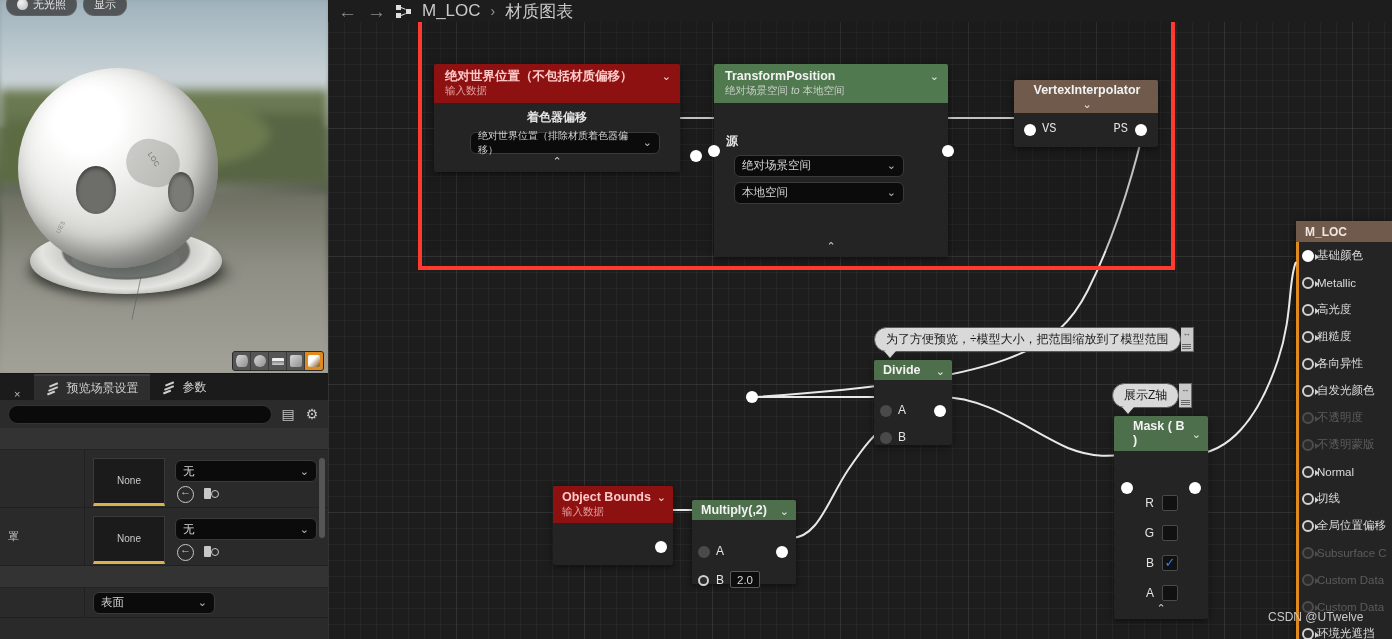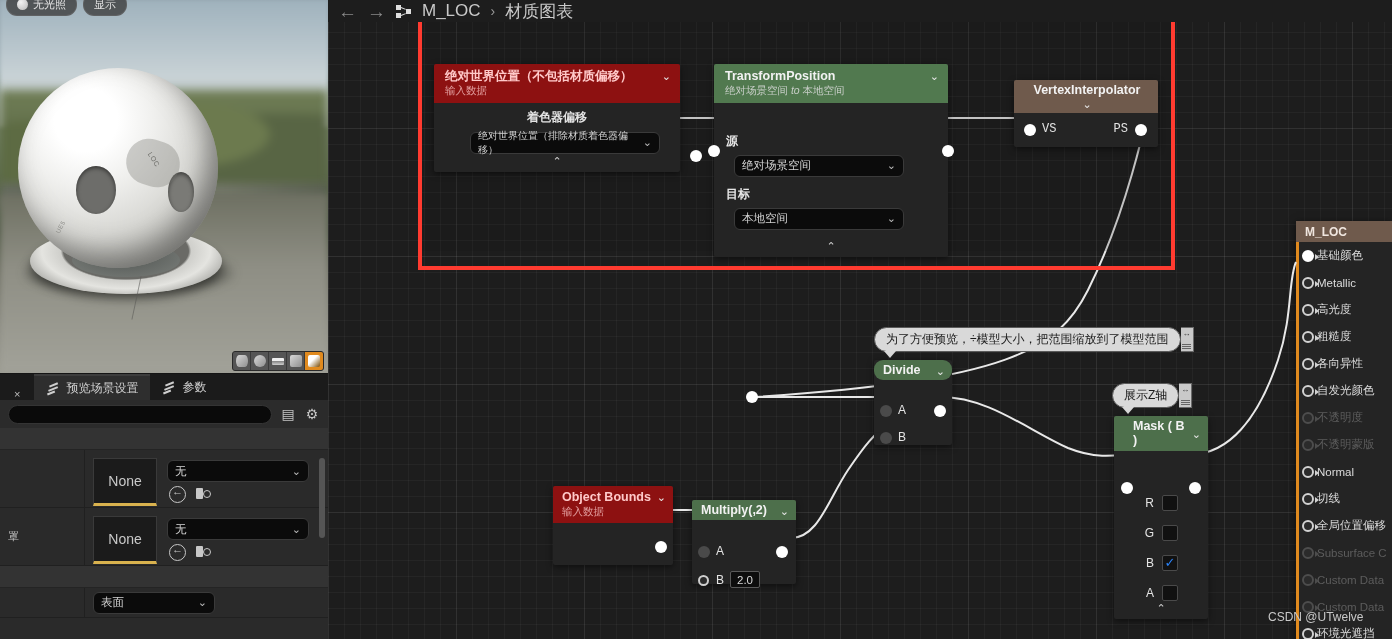--- a/index.html
+++ b/index.html
@@ -195,23 +195,23 @@
     border-radius:10px; font-size:11px; color:#9a9a9a; padding:0 10px;
     display:flex; align-items:center; }
   .tool-ic { width:16px; height:16px; color:#c6c6c6; font-size:14px;
     display:flex; align-items:center; justify-content:center; }
   #prop-list { position:relative; height:212px; background:#2a2a2a; overflow:hidden; }
   .sec-head { height:22px; background:#333; border-bottom:1px solid #242424; }
   .prop-row { display:flex; height:58px; border-bottom:1px solid #202020; background:#2a2a2a; }
   .prop-name { width:85px; display:flex; align-items:center; padding-left:8px;
     font-size:11px; color:#c4c4c4; border-right:1px solid #202020; }
   .prop-val { flex:1; display:flex; align-items:center; gap:10px; padding:6px 0 0 8px; }
-  .thumb { width:64px; height:48px; background:#1b1b1b; border:1px solid #3a3a3a;
+  .thumb { width:72px; height:48px; background:#1b1b1b; border:1px solid #3a3a3a;
     border-bottom:3px solid #d9b24e; display:flex; align-items:center;
-    justify-content:center; font-size:14px; color:#c9c9c9; }
+    justify-content:center; font-size:10px; color:#c9c9c9; }
   .asset-col { display:flex; flex-direction:column; gap:4px; }
   .asset-combo { width:142px; }
   .asset-icons { display:flex; gap:10px; padding-left:2px; }
   .ic-circle { width:17px; height:17px; border:1.7px solid #c8c8c8; border-radius:50%;
     position:relative; }
   .ic-circle::after { content:"←"; position:absolute; left:2px; top:-2px;
     font-size:11px; color:#c8c8c8; }
   .ic-folder { width:18px; height:15px; position:relative; }
   .ic-folder .f1 { position:absolute; left:0; top:2px; width:7px; height:11px;
     background:#c8c8c8; border-radius:1px; }
@@ -367,21 +367,20 @@
         <div class="chev">⌄</div>
       </div>
       <div style="position:relative; padding:8px 12px 0 12px; height:136px;">
         <span class="pin pin-filled" style="position:absolute; left:-6px; top:42px;"></span>
         <span class="pin pin-filled" style="position:absolute; right:-6px; top:42px;"></span>
         <div style="margin-top:22px; font-size:12px; font-weight:bold; color:#e8e8e8;">源</div>
         <div class="combo" style="margin-top:5px; width:170px; margin-left:8px;">
           <span>绝对场景空间</span>
           <span class="chev">⌄</span>
         </div>
-        <div style="margin-top:9px; font-size:12px; font-weight:bold; color:#e8e8e8;">目标</div>
         <div class="combo" style="margin-top:5px; width:170px; margin-left:8px;">
           <span>本地空间</span>
           <span class="chev">⌄</span>
         </div>
       </div>
       <div class="node-foot">⌃</div>
     </div>
 
     <div class="node" style="left:686px; top:80px; width:144px;">
       <div class="node-head head-brown" style="padding:3px 8px 3px 10px; align-items:center;flex-direction:column;">
@@ -399,21 +398,21 @@
     <div class="bubble" style="left:546px; top:327px;">
       <div class="bubble-text">为了方便预览，÷模型大小，把范围缩放到了模型范围</div>
       <div class="bubble-grip">
         <span class="g1">↔</span>
           <span class="g2"></span>
       </div>
       <div class="bubble-tail"></div>
     </div>
 
     <div class="node" style="left:546px; top:360px; width:78px;">
-      <div class="node-head head-green-dark" style="padding:3px 7px 3px 9px; align-items:center;border-radius:9px;">
+      <div class="node-head head-green-dark" style="padding:3px 7px 3px 9px; align-items:center;">
         <div class="node-title">Divide</div>
         <div class="chev">⌄</div>
       </div>
       <div style="position:relative; height:65px;">
         <span class="pin pin-dark" style="position:absolute; left:6px; top:25px;"></span>
         <span class="node-label" style="position:absolute; left:24px; top:23px;">A</span>
         <span class="pin pin-filled" style="position:absolute; right:6px; top:25px;"></span>
         <span class="pin pin-dark" style="position:absolute; left:6px; top:52px;"></span>
         <span class="node-label" style="position:absolute; left:24px; top:50px;">B</span>
       </div>

